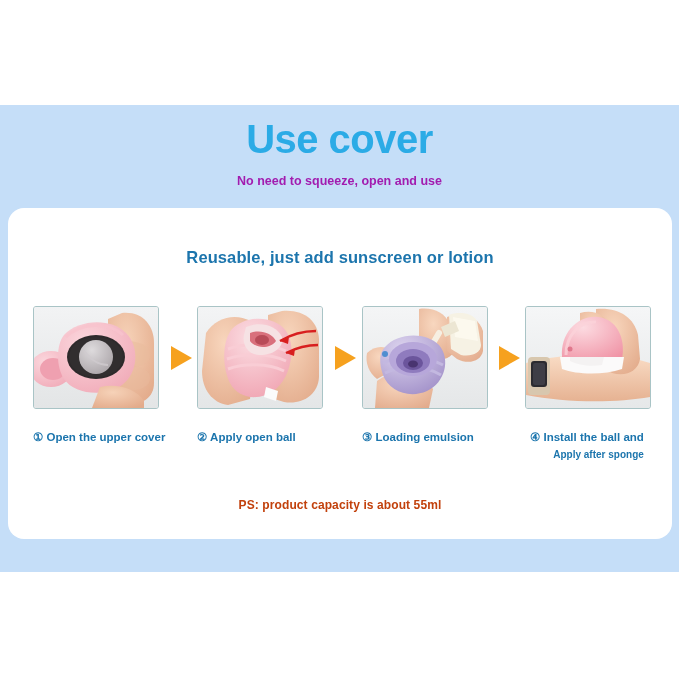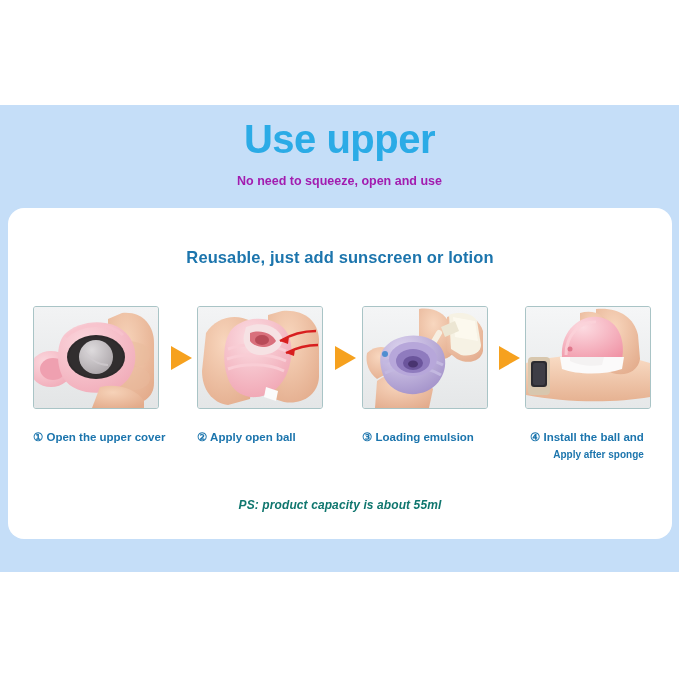--- a/index.html
+++ b/index.html
@@ -160,34 +160,33 @@
 
   
   .ps-note {
     position: absolute;
     left: 0;
     top: 290px;
     width: 100%;
     text-align: center;
     font-size: 12px;
     font-weight: bold;
-    color: #0f766e;
+    color: #c2410c;
     letter-spacing: 0.1px;
-    font-style: italic;
   }
 </style>
 </head>
 <body>
 
 <div id="infographic">
 
   <div class="blue-band"></div>
 
   <div class="heading-block">
-    <h1 class="main-title">Use upper</h1>
+    <h1 class="main-title">Use cover</h1>
     <p class="subtitle">No need to squeeze, open and use</p>
   </div>
 
   <div class="white-card">
 
     <div class="card-headline">Reusable, just add sunscreen or lotion</div>
 
     <div class="steps-row">
 
       <div class="step step-1">

